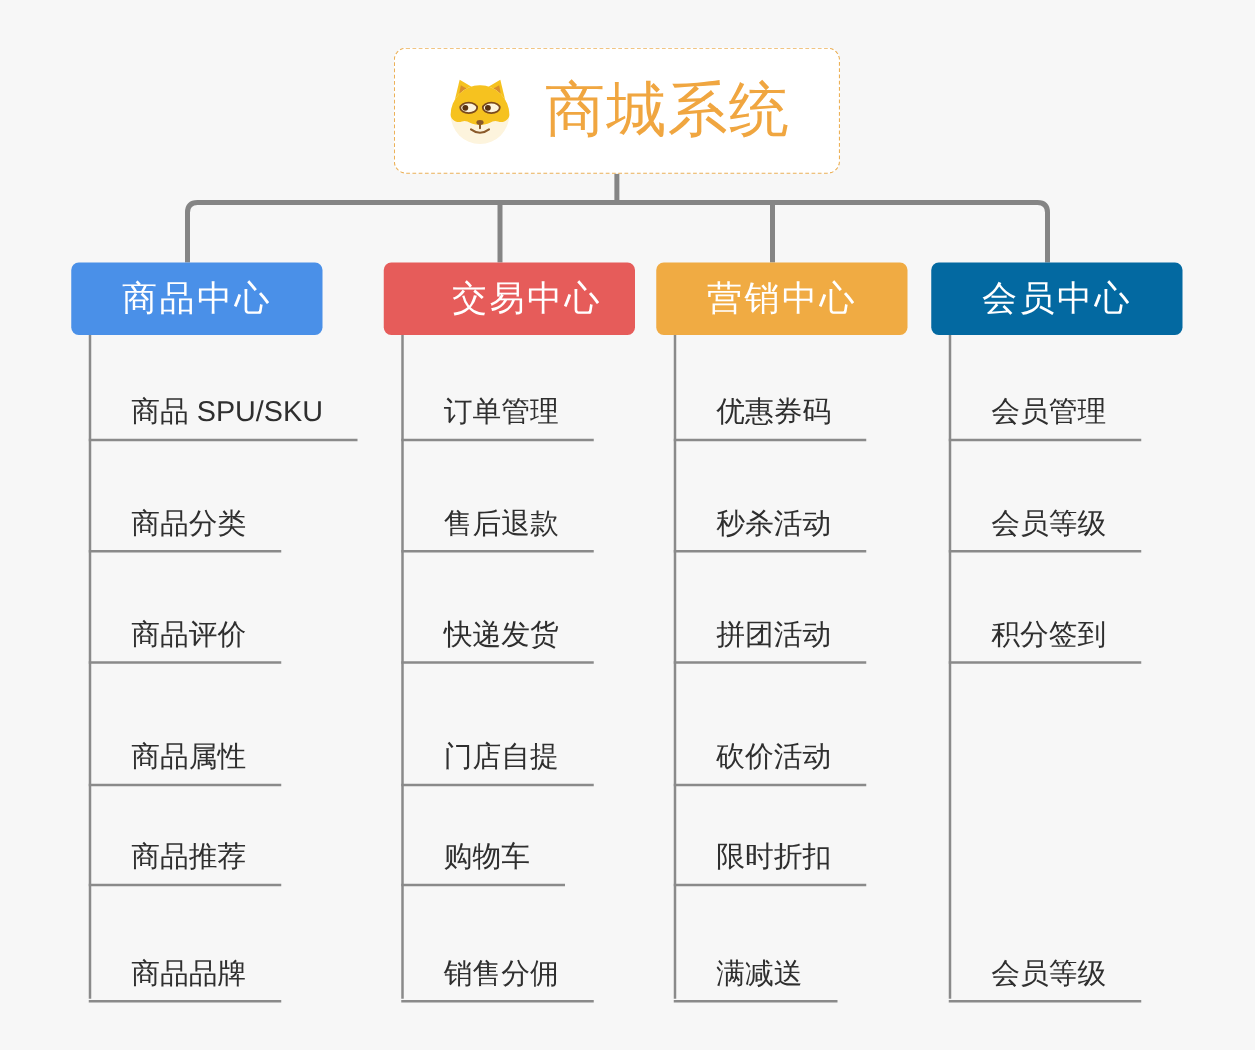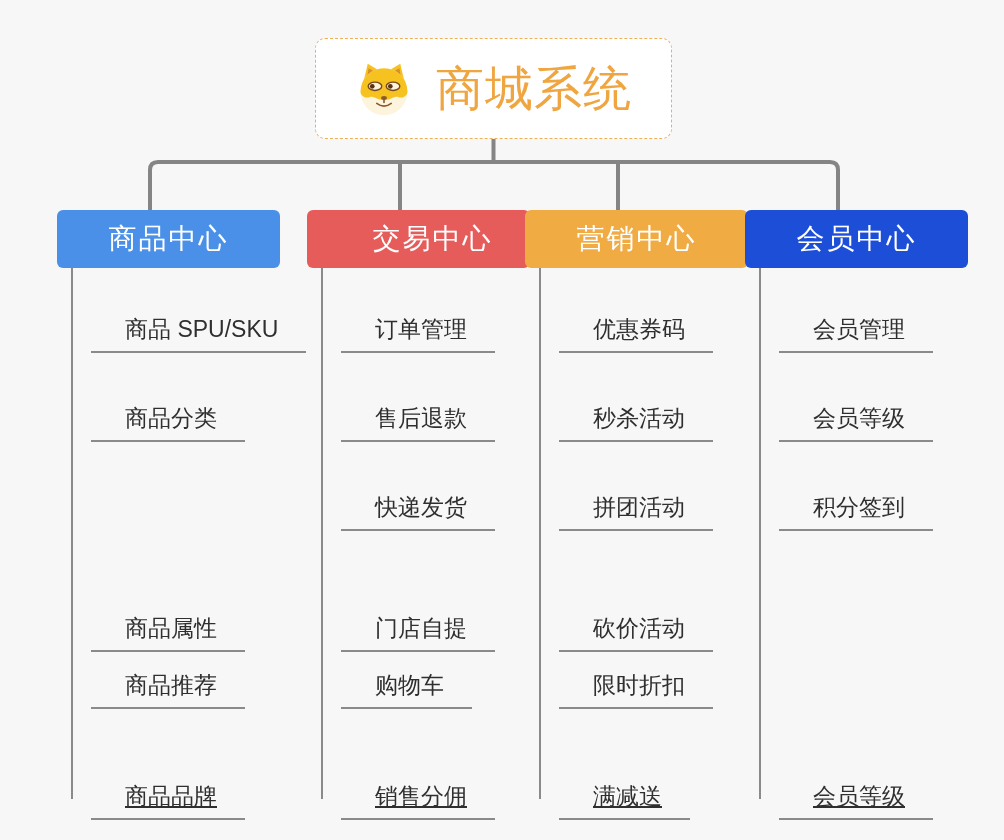--- a/index.html
+++ b/index.html
@@ -22,46 +22,45 @@
   .doge{width:58px;height:56px;flex:0 0 auto;}
   
   .connectors{position:absolute;left:0;top:0;width:1004px;height:840px;pointer-events:none;}
   
   .branch{position:absolute;top:0;width:260px;height:840px;}
   .branch.b0{left:57px;}
   .branch.b1{left:307px;}
   .branch.b2{left:525px;}
   .branch.b3{left:745px;}
   .branch-header{
-    position:absolute;left:0;top:210px;width:223px;height:58px;
+    position:absolute;left:0;top:210px;width:201px;height:58px;
     border-radius:6px;display:flex;align-items:center;justify-content:center;
     font-size:28px;color:#ffffff;letter-spacing:2px;white-space:nowrap;
     box-sizing:border-box;
   }
   .b0 .branch-header{background:#4a90e8;}
   .b1 .branch-header{background:#e65c5a;padding-left:28px;}
   .b2 .branch-header{background:#f0ab43;}
-  .b3 .branch-header{background:#1d4ed8;}
+  .b3 .branch-header{background:#0369a1;}
   .trunk{
     position:absolute;left:14px;top:268px;width:2px;height:531px;
     background:#8a8a8a;
   }
   .leaf{
     position:absolute;left:14px;white-space:nowrap;
     font-size:23px;line-height:30px;color:#2f2f2f;
     padding:0 28px 7px 34px;
     border-bottom:2px solid #8a8a8a;
-    margin-left:20px;
   }
   .leaf.i0{top:314px;}
   .leaf.i1{top:403px;}
   .leaf.i2{top:492px;}
-  .leaf.i3{top:613px;}
+  .leaf.i3{top:590px;}
   .leaf.i4{top:670px;}
-  .leaf.i5{top:781px;text-decoration:underline;}
+  .leaf.i5{top:763px;}
 </style>
 </head>
 <body>
 
 <svg class="connectors" viewBox="0 0 1004 840" xmlns="http://www.w3.org/2000/svg">
   <g stroke="#858585" stroke-width="4" fill="none">
     <path d="M493.5,139 L493.5,162"></path>
     <path d="M150,210 L150,170 Q150,162 158,162 L830,162 Q838,162 838,170 L838,210"></path>
     <path d="M400,162 L400,210"></path>
     <path d="M618,162 L618,210"></path>
@@ -89,20 +88,21 @@
     <path d="M32,42 L32,46 M24,47 q8,6 16,0" stroke="#8a5a2a" stroke-width="1.8" fill="none" stroke-linecap="round"></path>
   </svg>
   <div class="root-title">商城系统</div>
 </div>
 
 <div class="branch b0">
   <div class="branch-header">商品中心</div>
   <div class="trunk"></div>
   <div class="leaf i0">商品 SPU/SKU</div>
   <div class="leaf i1">商品分类</div>
+  <div class="leaf i2">商品评价</div>
   <div class="leaf i3">商品属性</div>
   <div class="leaf i4">商品推荐</div>
   <div class="leaf i5">商品品牌</div>
 </div>
 
 <div class="branch b1">
   <div class="branch-header">交易中心</div>
   <div class="trunk"></div>
   <div class="leaf i0">订单管理</div>
   <div class="leaf i1">售后退款</div>

